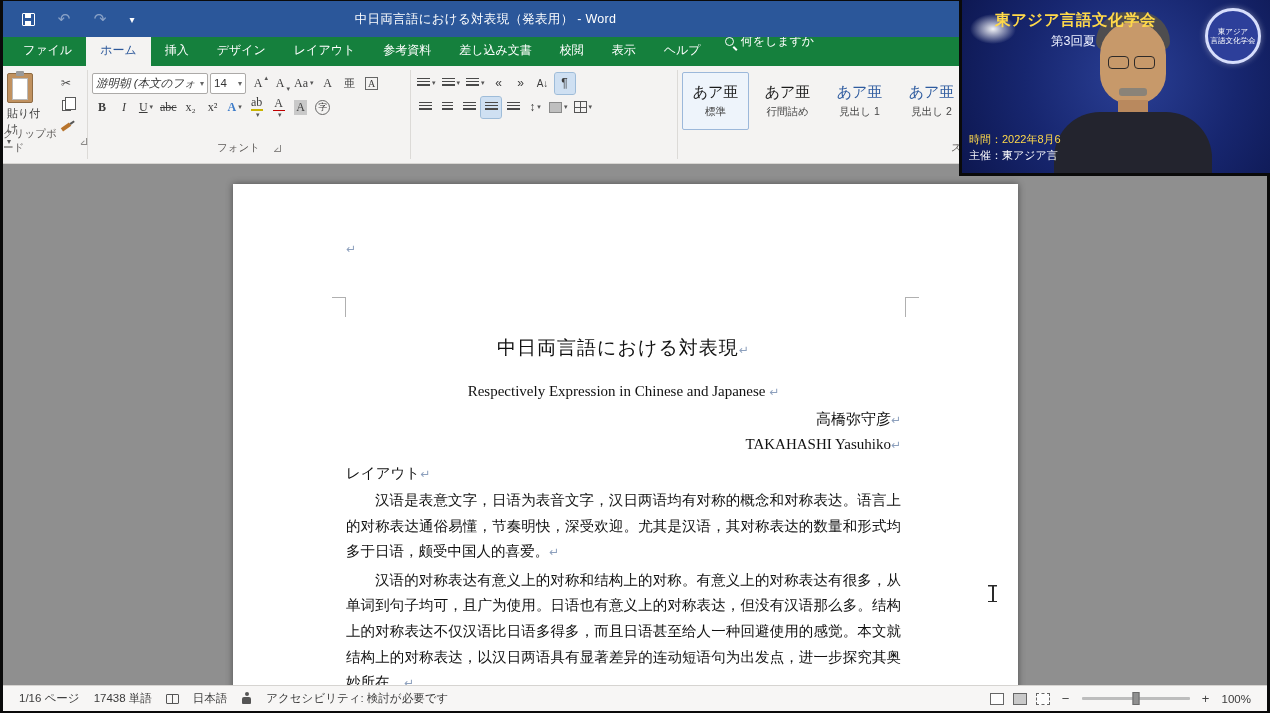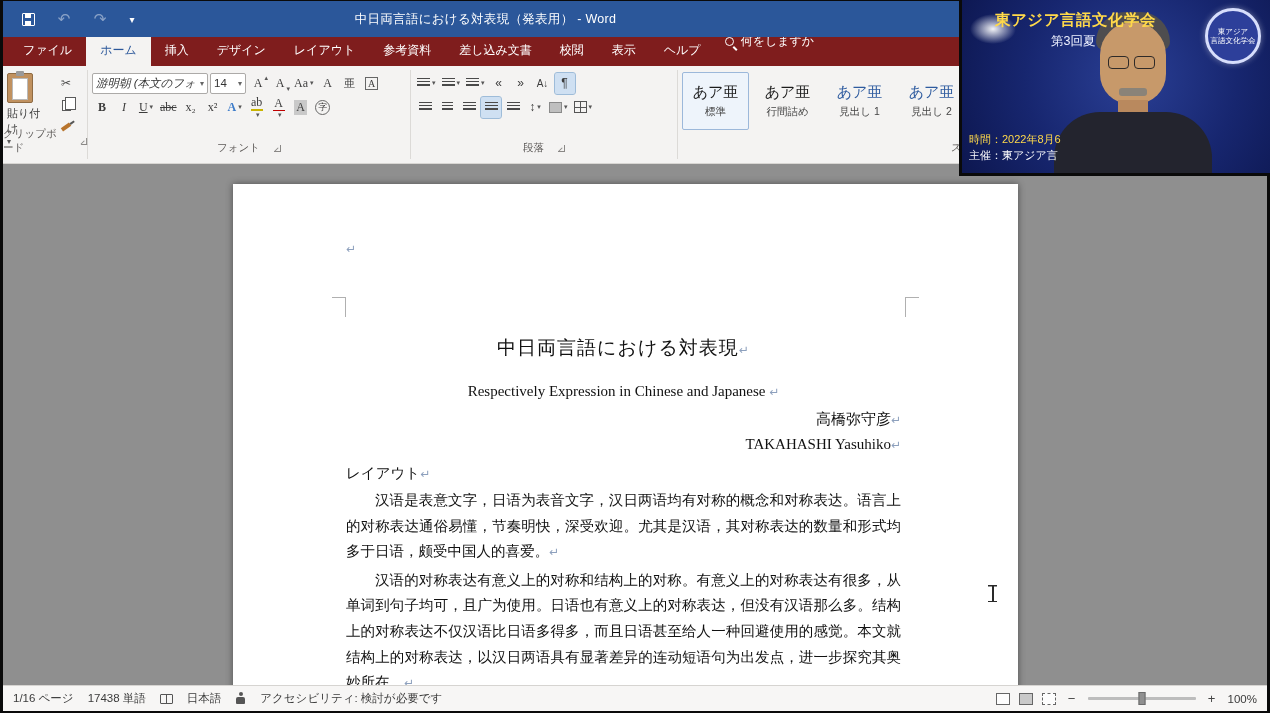--- a/index.html
+++ b/index.html
@@ -13,21 +13,21 @@
   .qat { position:absolute; left:14px; top:0; height:36px; display:flex; align-items:center; gap:14px; }
   .qat-btn { color:#fff; font-size:15px; cursor:default; display:inline-flex; align-items:center; justify-content:center; width:22px; height:26px; }
   .qat-btn.dim { color:rgba(255,255,255,.45); }
   .qat-btn.caret { font-size:10px; width:14px; }
   .floppy { width:13px; height:13px; border:1.5px solid #fff; border-radius:1px; position:relative; }
   .floppy::before { content:""; position:absolute; left:2px; top:0; width:6px; height:4px; background:#fff; }
   .floppy::after { content:""; position:absolute; left:2px; bottom:0; width:6px; height:4px; background:#fff; }
   .wtitle { position:absolute; left:0; width:965px; top:0; height:36px; display:flex; align-items:center; justify-content:center; color:#fff; font-size:12.5px; letter-spacing:.3px; }
 
   
-  .tabrow { height:29px; flex:0 0 29px; background:#7f1d1d; display:flex; align-items:flex-end; padding-left:6px; }
+  .tabrow { height:29px; flex:0 0 29px; background:#15803d; display:flex; align-items:flex-end; padding-left:6px; }
   .tab { color:#fff; font-size:12px; padding:6px 14px 7px; cursor:default; white-space:nowrap; }
   .tab.active { background:#f4f3f2; color:#2b579a; }
   .tellme { display:flex; align-items:center; gap:7px; color:#fff; font-size:12px; padding:6px 10px 16px; }
   .mag { width:9px; height:9px; border:1.5px solid #fff; border-radius:50%; position:relative; display:inline-block; }
   .mag::after { content:""; position:absolute; left:8px; top:8px; width:5px; height:1.5px; background:#fff; transform:rotate(45deg); transform-origin:0 0; }
 
   
   .ribbon { height:98px; flex:0 0 98px; background:#f4f3f2; border-bottom:1px solid #d8d6d3; display:flex; position:relative; }
   .rgroup { position:relative; height:100%; padding:5px 4px 16px; }
   .gsep { width:1px; background:#dcdad7; margin:4px 0; }
@@ -101,21 +101,21 @@
   .doc-author.first { margin-top:4px; }
   .doc-heading { font-size:14.5px; line-height:24px; margin-top:4px; }
   .doc-para { font-size:14.5px; line-height:25.6px; text-align:justify; text-indent:2em; margin-top:2px; }
   .doc-para .pmark { display:inline; }
   .ibeam { position:absolute; left:984px; top:420px; width:11px; height:19px; }
   .ibeam::before { content:""; position:absolute; left:5px; top:2px; width:1.5px; height:15px; background:#2a2a2a; }
   .ibeam::after { content:""; position:absolute; left:1px; top:1px; width:9px; height:17px;
      background:linear-gradient(#2a2a2a,#2a2a2a) top center/9px 1.5px no-repeat, linear-gradient(#2a2a2a,#2a2a2a) bottom center/9px 1.5px no-repeat; }
 
   
-  .statusbar { height:26px; flex:0 0 26px; background:#f7f6f5; border-top:1px solid #d6d4d1; display:flex; align-items:center; justify-content:space-between; padding:0 10px; font-size:11.5px; color:#3b3b3b; }
+  .statusbar { height:26px; flex:0 0 26px; background:#f7f6f5; border-top:1px solid #d6d4d1; display:flex; align-items:center; justify-content:space-between; padding:0 16px; font-size:11.5px; color:#3b3b3b; }
   .sleft, .sright { display:flex; align-items:center; gap:14px; }
   .sright { gap:9px; }
   .book { width:13px; height:10px; border:1px solid #555; border-radius:1px; background:linear-gradient(to right,transparent 47%,#555 47% 53%,transparent 53%); }
   .pax { width:11px; height:13px; position:relative; display:inline-block; }
   .pax::before { content:""; position:absolute; left:3.5px; top:0; width:4px; height:4px; border-radius:50%; background:#555; }
   .pax::after { content:""; position:absolute; left:1px; top:5px; width:9px; height:7px; background:#555; border-radius:2px 2px 1px 1px; }
   .vicon { width:14px; height:12px; border:1px solid #666; display:inline-block; background:#fdfdfd; }
   .vicon.read { background:linear-gradient(to right,#fdfdfd 47%,#666 47% 53%,#fdfdfd 53%); }
   .vicon.print { background:#c9c9c9; }
   .vicon.web { border-style:dashed; }
@@ -328,24 +328,20 @@
             </span>
         <span class="ibtn hasdd">
               <span>↕</span>
             </span>
         <span class="ibtn hasdd">
               <span class="ln" style="background:#bfbfbf;height:11px;border:1px solid #8a8a8a;"></span>
             </span>
         <span class="ibtn hasdd">
               <span class="ln" style="border:1px solid #555;background:linear-gradient(#555,#555) center/100% 1px no-repeat,linear-gradient(#555,#555) center/1px 100% no-repeat;height:12px;"></span>
             </span>
-      </div>
-      <div class="gfooter">
-        <span>段落</span>
-        <span class="launcher"></span>
       </div>
     </div>
 
     <div class="gsep"></div>
 
     <div class="rgroup g-styles">
       <div class="scard selected">
         <span class="spreview">あア亜</span>
         <span class="slabel">標準</span>
       </div>

